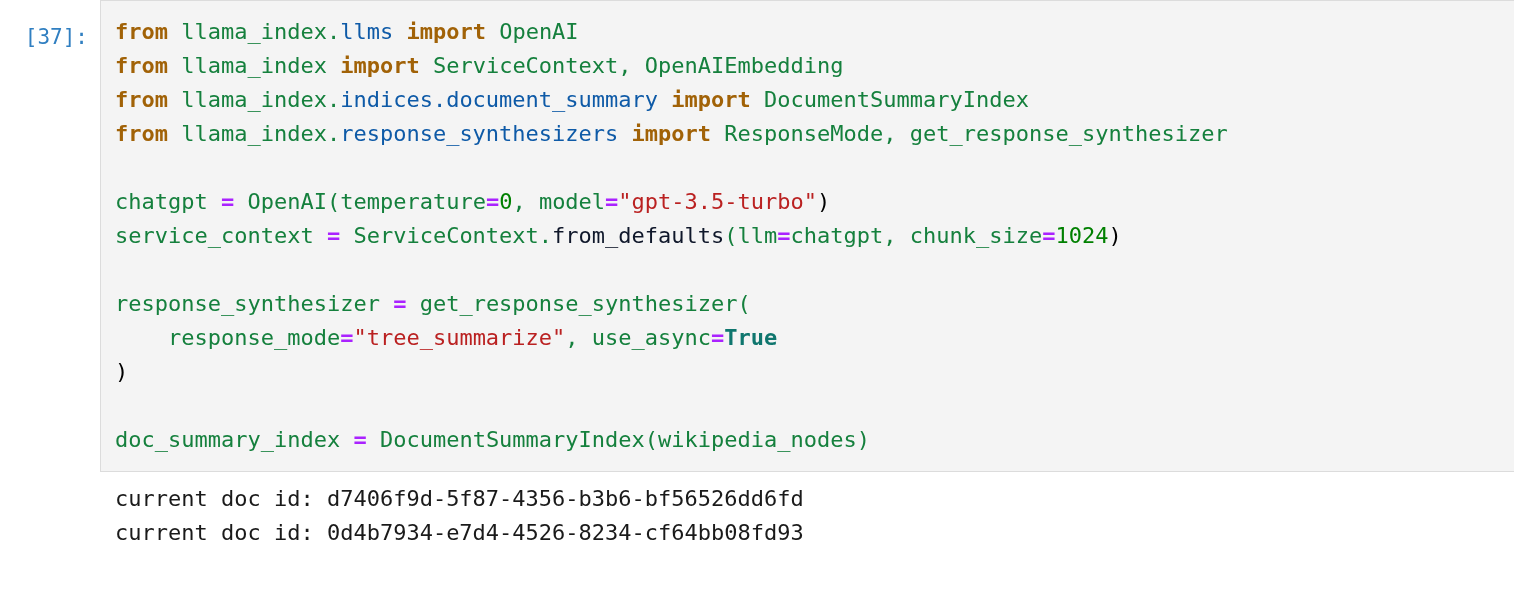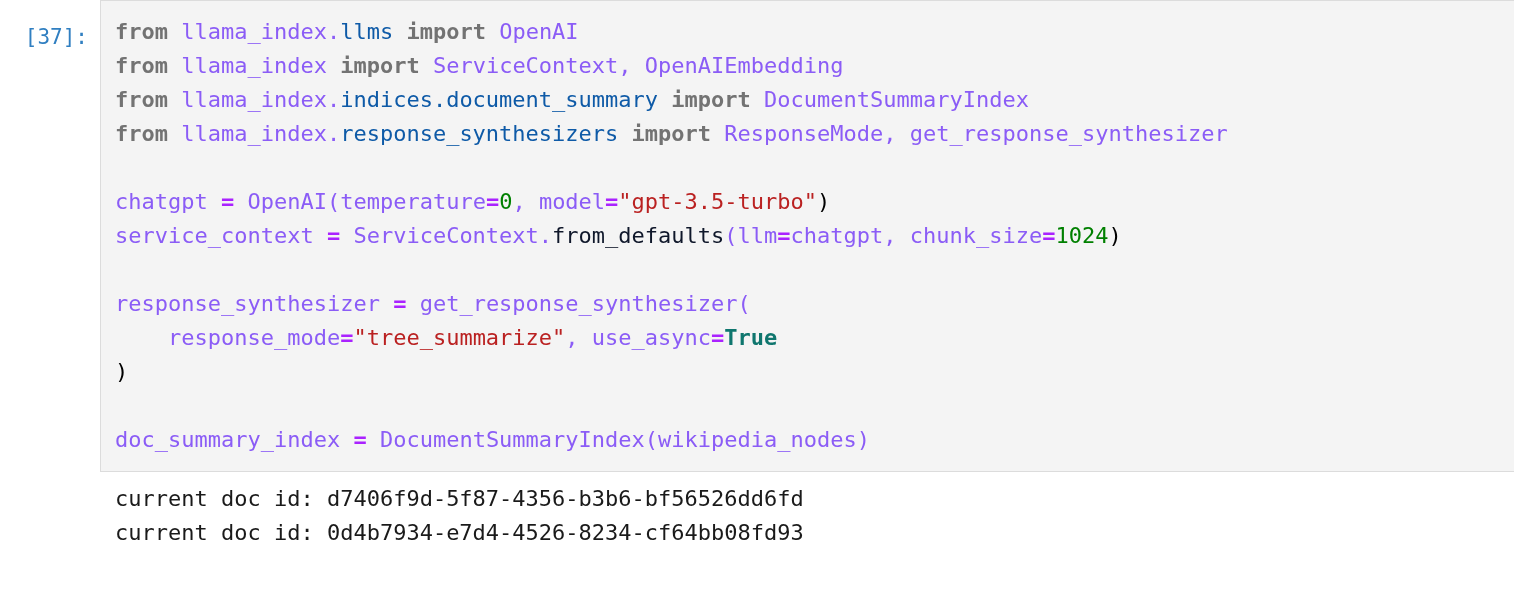--- a/index.html
+++ b/index.html
@@ -59,28 +59,28 @@
     padding: 0;
     font-family: "DejaVu Sans Mono", "Liberation Mono", monospace;
     font-size: 22px;
     line-height: 34px;
     color: #000000;
     white-space: pre;
     letter-spacing: 0px;
   }
 
   
-  .k  { color: #737373; font-weight: bold; }   
+  .k  { color: #a16207; font-weight: bold; }   
   .kc { color: #0f766e; font-weight: bold; }   
   .nn { color: #0e5aa7; }                       
   .nf { color: #0f172a; }                       
   .o  { color: #aa22ff; font-weight: bold; }    
   .s  { color: #ba2121; }                       
   .m  { color: #008000; }                       
-  .n  { color: #8b5cf6; text-align: right; }                       
+  .n  { color: #15803d; text-align: right; }                       
   .p  { color: #000000; }                       
 
   
   .output-row {
     display: flex;
     align-items: flex-start;
     width: 100%;
     margin-top: 10px;
   }
   .output-gutter {

